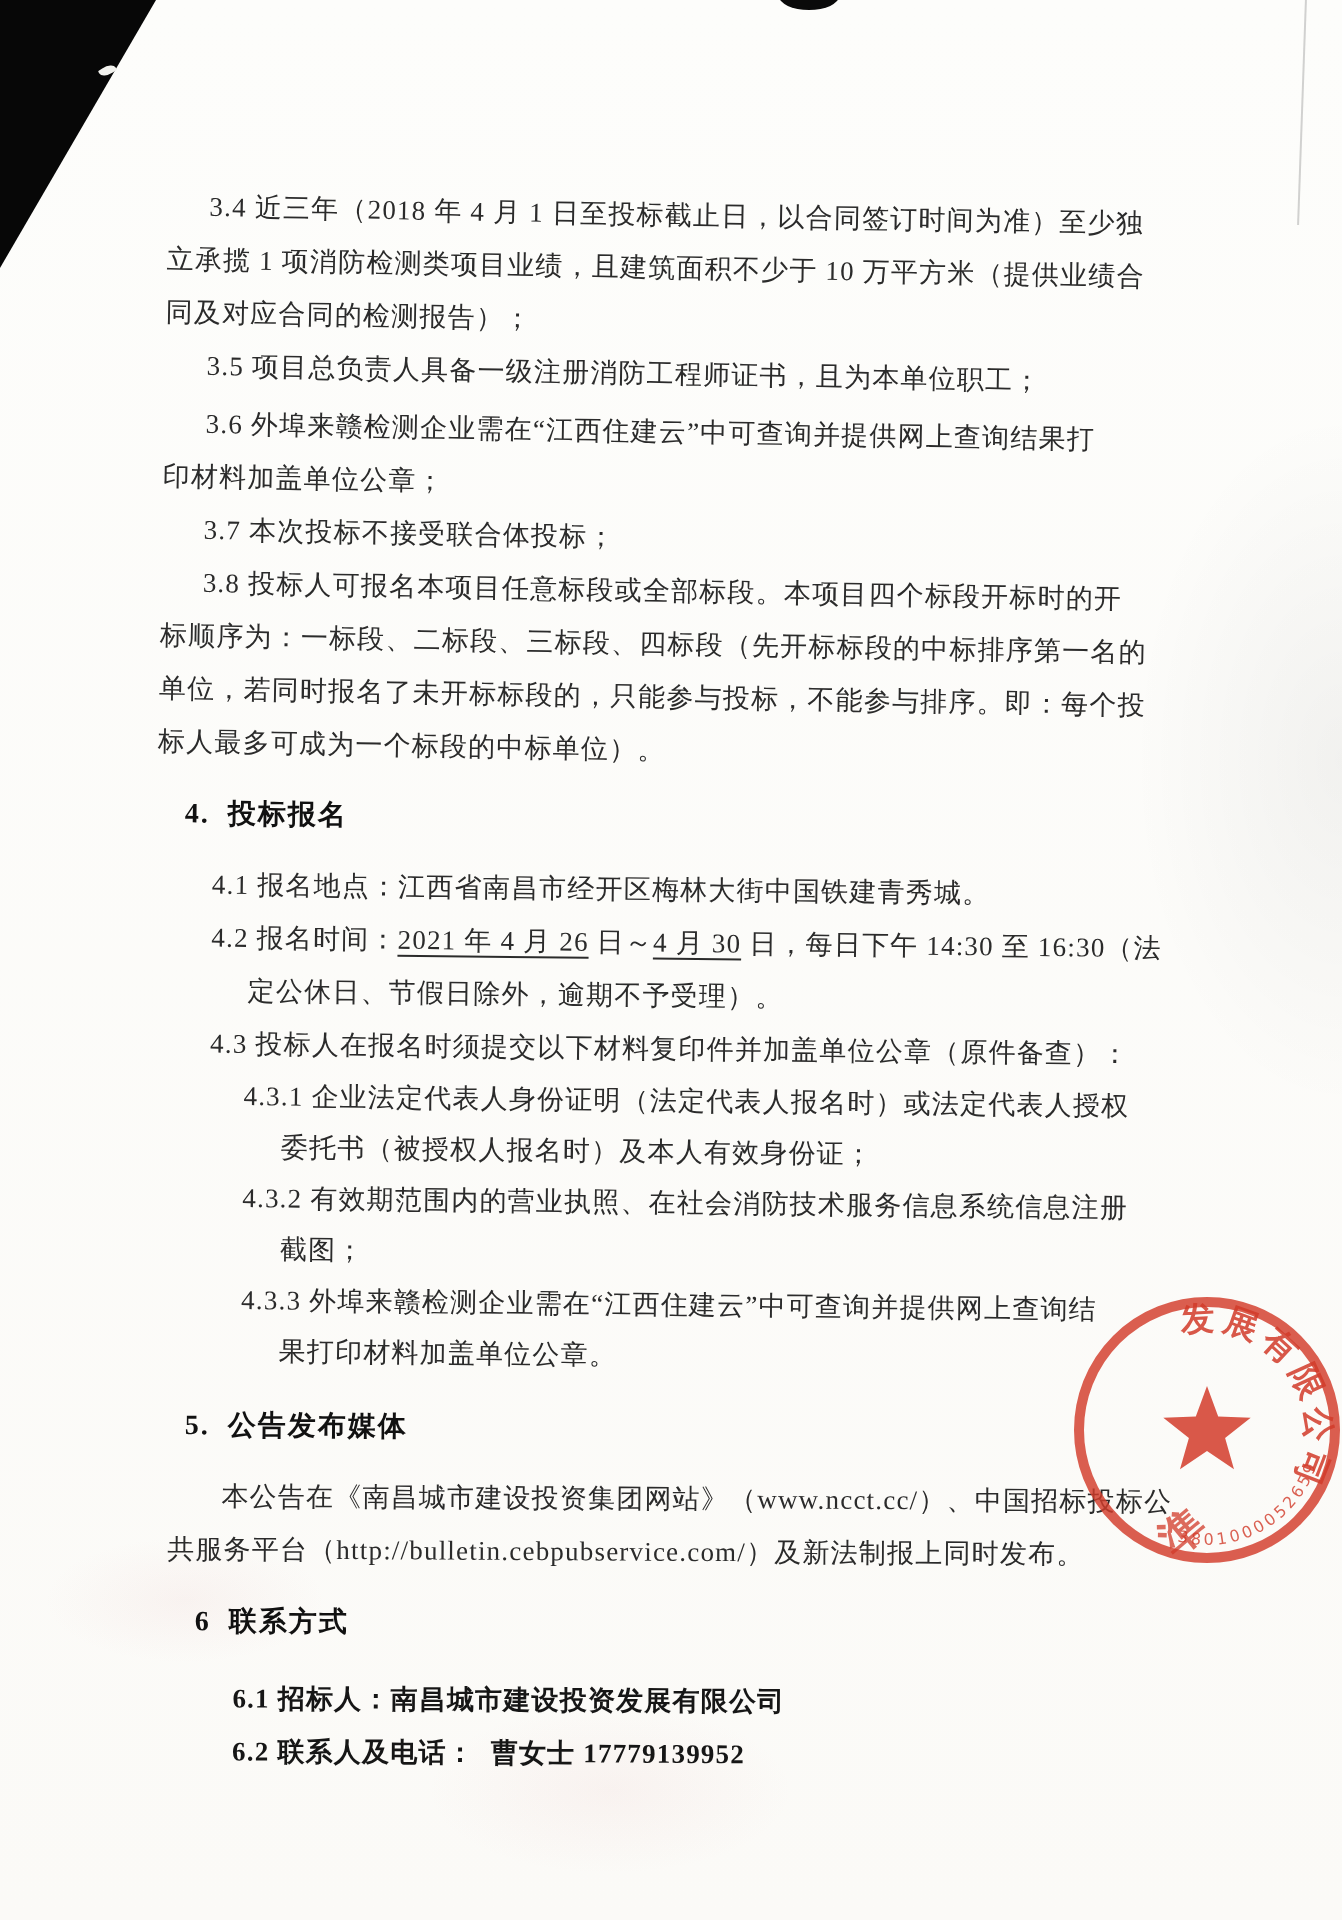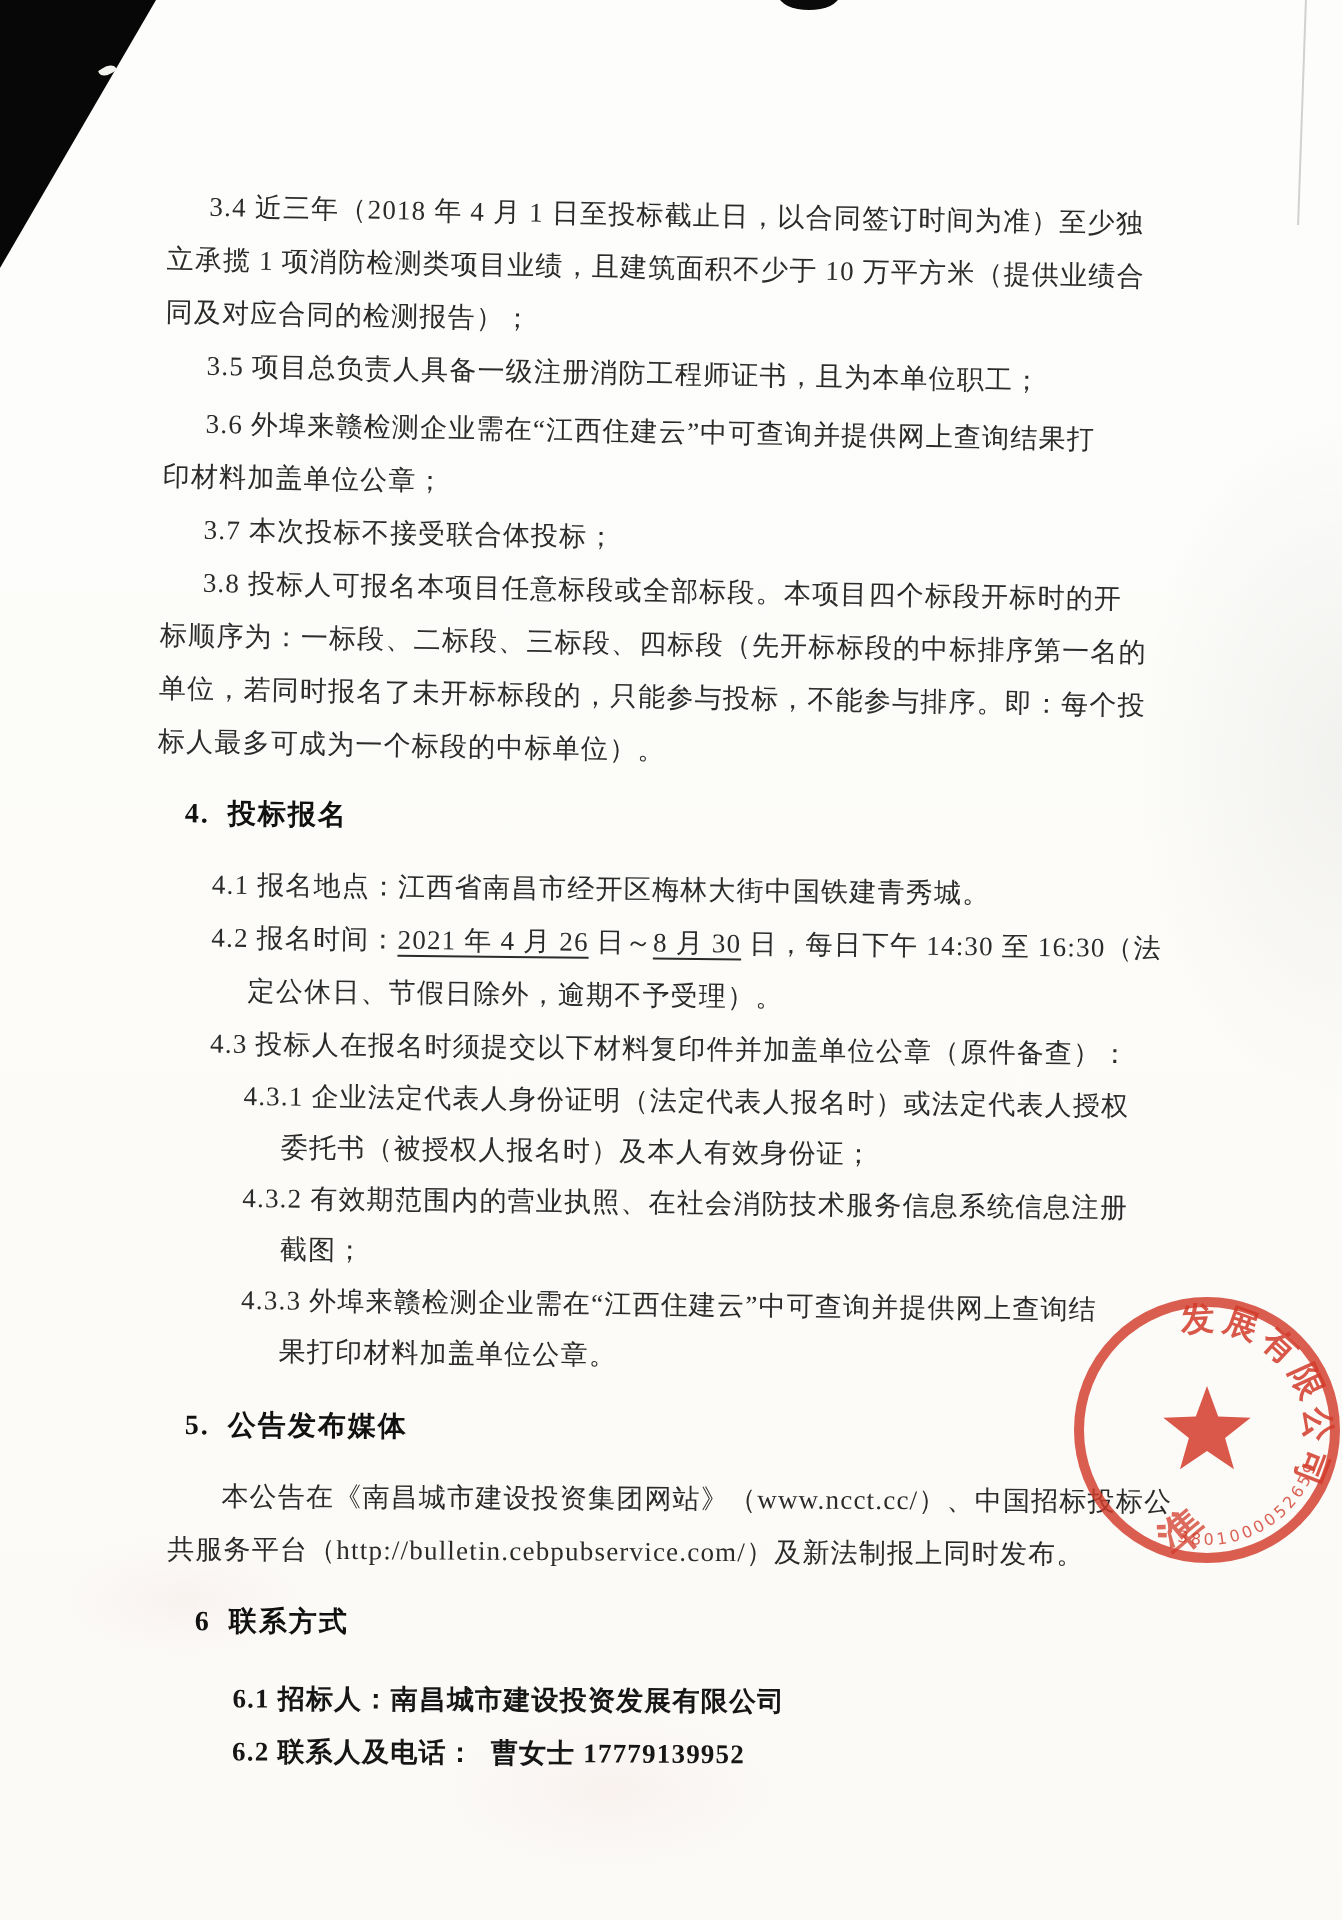--- a/index.html
+++ b/index.html
@@ -128,21 +128,21 @@
     </div>
 
     <div class="tilt-b">
       <div class="heading h4">4.  投标报名</div>
 
       <div class="after-h">
         <div class="line s4-first">4.1 报名地点：江西省南昌市经开区梅林大街中国铁建青秀城。</div>
       </div>
 
       <div>
-        <div class="line s4-first"><span>4.2 报名时间：</span><span class="u">2021 年 4 月 26</span><span> 日～</span><span class="u">8 月 30</span><span> 日，每日下午 14:30 至 16:30（法</span></div>
+        <div class="line s4-first"><span>4.2 报名时间：</span><span class="u">2021 年 4 月 26</span><span> 日～</span><span class="u">4 月 30</span><span> 日，每日下午 14:30 至 16:30（法</span></div>
         <div class="line s4-cont">定公休日、节假日除外，逾期不予受理）。</div>
       </div>
 
       <div>
         <div class="line s4-first">4.3 投标人在报名时须提交以下材料复印件并加盖单位公章（原件备查）：</div>
       </div>
 
       <div class="s43">
         <div>
           <div class="line s43-first">4.3.1 企业法定代表人身份证明（法定代表人报名时）或法定代表人授权</div>

